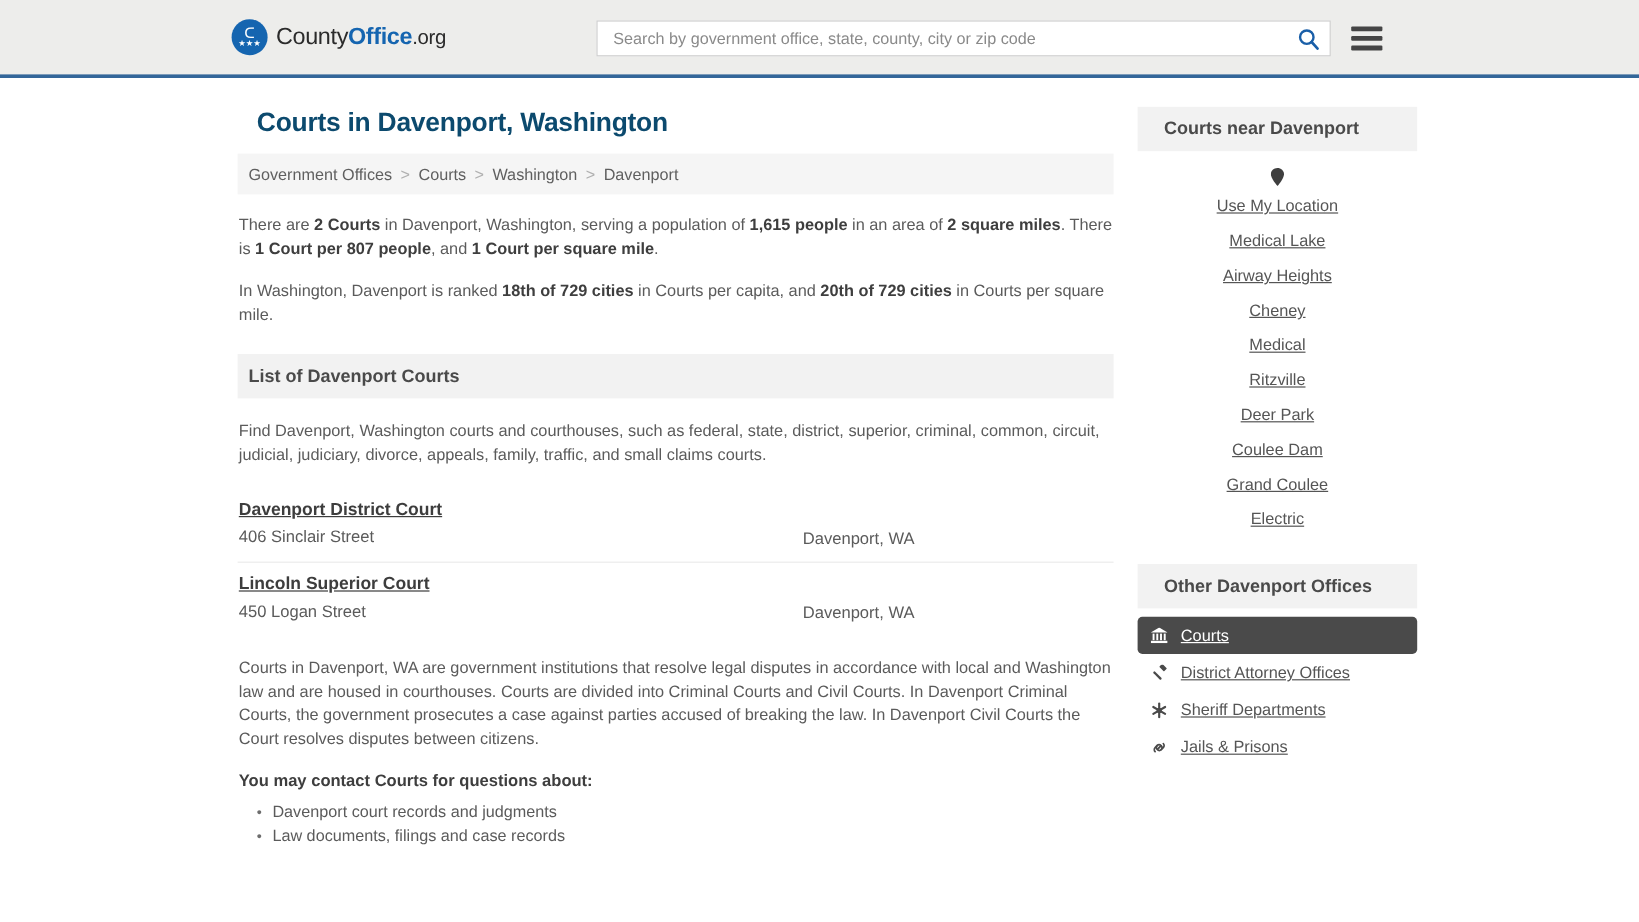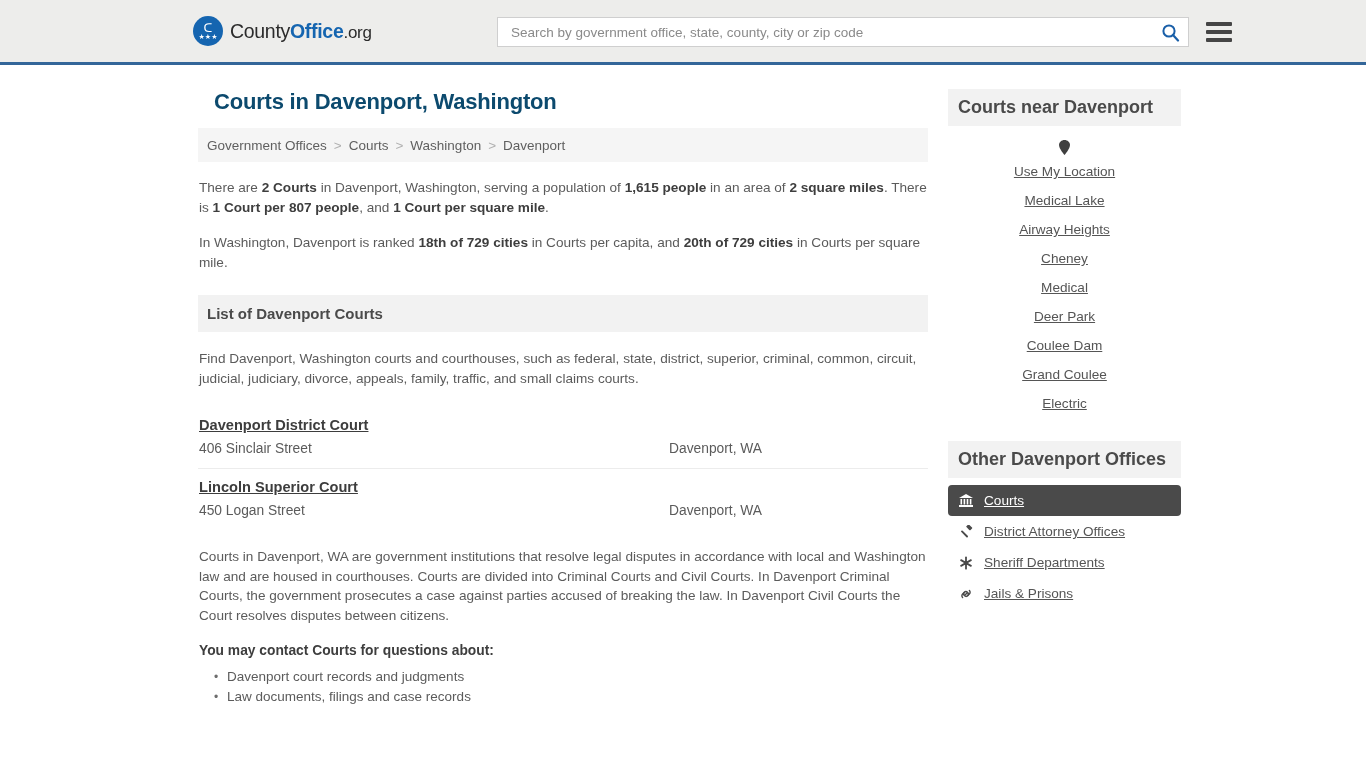--- a/index.html
+++ b/index.html
@@ -43,21 +43,21 @@
   .logo-text .w1 { color: #2b2b2b; }
   .logo-text .w2 { color: #1565b0; font-weight: bold; }
   .logo-text .w3 { color: #2b2b2b; font-size: 17px; }
 
   .search-area {
     position: absolute;
     left: 497px; top: 17px;
     display: flex; align-items: center;
   }
   .search-box {
-    width: 692px; height: 30px;
+    width: 612px; height: 30px;
     background: #ffffff;
     border: 1px solid #cfcfcf;
     display: flex; align-items: center;
     padding: 0 8px 0 11px;
   }
   .search-box input {
     flex: 1; border: none; outline: none;
     font-family: "Liberation Sans", sans-serif;
     font-size: 13.5px; color: #444;
     background: transparent;
@@ -184,22 +184,22 @@
 
   
   .side-col { margin-top: 24px; }
   .side-bar-head {
     background: #f2f2f2;
     height: 37px;
     display: flex; align-items: center;
     padding: 0 10px;
   }
   .side-bar-head h3 {
-    font-size: 18px; font-weight: bold;
-    color: #4a4a4a; margin: 0;
+    font-size: 15px; font-weight: bold;
+    color: #4a4a4a; margin: 12px;
   }
   .side-links { padding: 7px 0 0 0; }
   .side-link {
     display: flex; align-items: center;
     gap: 9px; padding: 7px 10px 7px 10px;
     min-height: 22px;
     flex-direction: column;
   }
   .side-link a {
     font-size: 13.6px; color: #555555;
@@ -332,20 +332,23 @@
           <a>Medical Lake</a>
         </div>
         <div class="side-link">
           <a>Airway Heights</a>
         </div>
         <div class="side-link">
           <a>Cheney</a>
         </div>
         <div class="side-link">
           <a>Medical</a>
+        </div>
+        <div class="side-link">
+          <a>Ritzville</a>
         </div>
         <div class="side-link">
           <a>Deer Park</a>
         </div>
         <div class="side-link">
           <a>Coulee Dam</a>
         </div>
         <div class="side-link">
           <a>Grand Coulee</a>
         </div>

